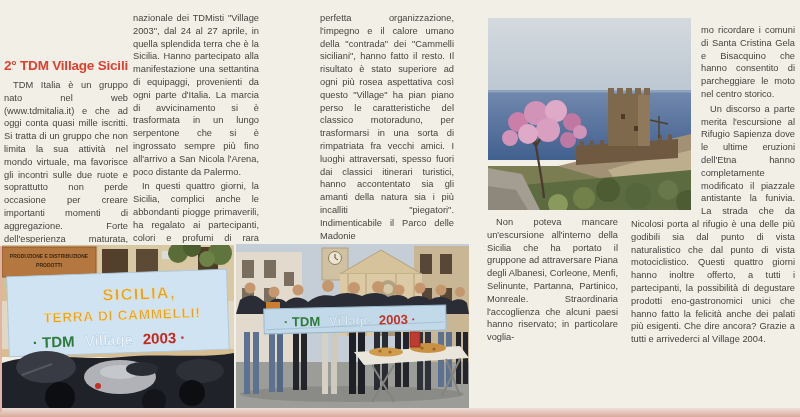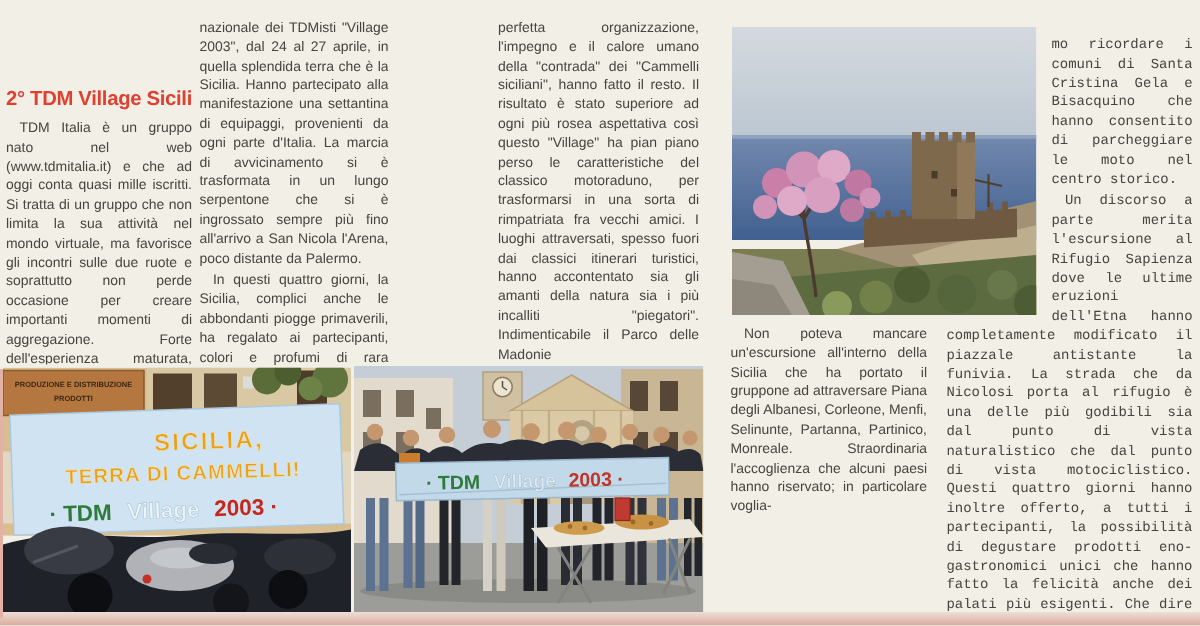--- a/index.html
+++ b/index.html
@@ -17,23 +17,23 @@
     color:#45443e;
   }
   .col p.indent{text-indent:9px;}
   .title{
     margin:0 0 6px 0;
     font-size:13.5px;font-weight:bold;letter-spacing:-0.2px;
     color:#e0402f;white-space:nowrap;
   }
   .col1{left:4px;top:58px;width:124px;height:185px;}
   .col2{left:133px;top:12px;width:126px;height:240px;}
-  .col3{left:332px;top:12px;width:134px;height:240px;}
+  .col3{left:320px;top:12px;width:134px;height:240px;}
   .col4{left:487px;top:216px;width:131px;height:198px;}
-  .col5{left:631px;top:24px;width:164px;height:390px;font-family:Liberation Mono, monospace;}
+  .col5{left:631px;top:24px;width:164px;height:390px;}
   .wrap-spacer{float:left;width:70px;height:189px;}
   .photo{position:absolute;margin:0;padding:0;overflow:hidden;}
   .photo svg{display:block;width:100%;height:100%;}
   .photo-tower{left:488px;top:18px;width:203px;height:192px;}
   .photo-bikes{left:2px;top:245px;width:232px;height:168px;}
   .photo-group{left:236px;top:244px;width:233px;height:165px;}
   .edge-bottom{
     position:absolute;left:0;top:408px;width:800px;height:9px;
     background:linear-gradient(#eeded7,#d9aa9c);
   }

